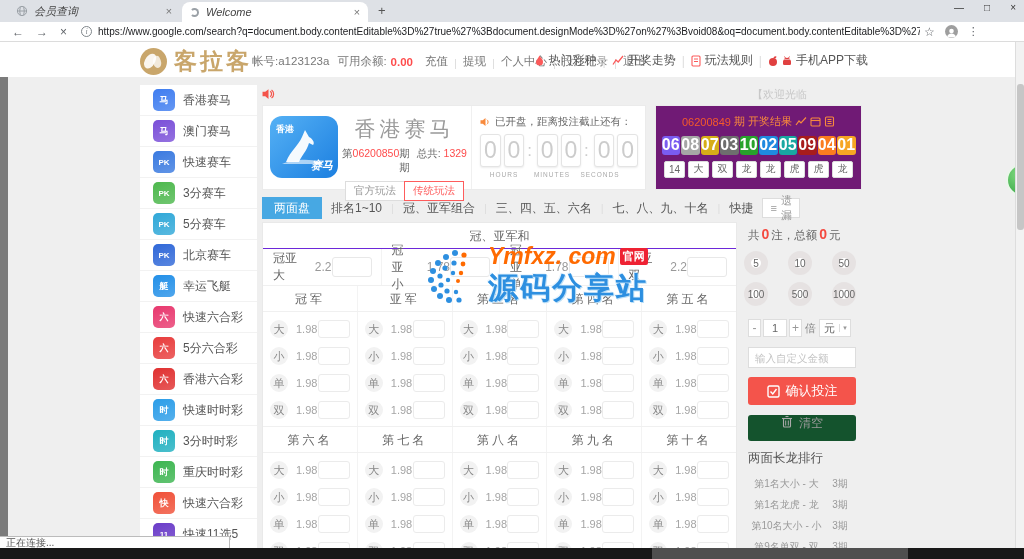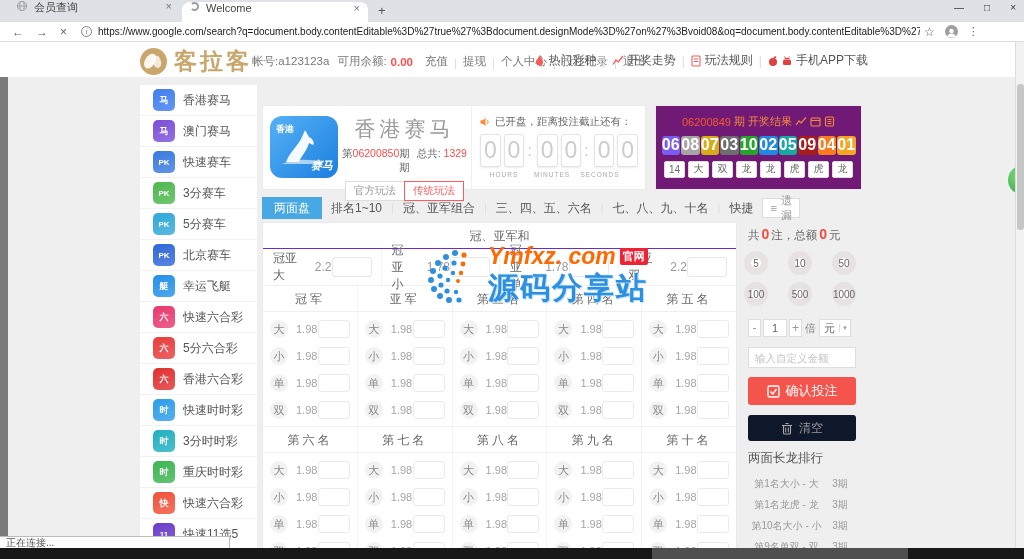--- a/index.html
+++ b/index.html
@@ -1,21 +1,21 @@
 <!DOCTYPE html>
 <html><head>
 <meta charset="utf-8">
 <style>
   * { margin:0; padding:0; box-sizing:border-box; }
   body { font-family:"Liberation Sans","DejaVu Sans",sans-serif; }
   .screen { position:relative; width:1024px; height:559px; overflow:hidden; background:#efefef; }
 
   
   .tabstrip { position:absolute; top:0; left:0; width:1024px; height:22px; background:#dee1e6; }
-  .tab { position:absolute; top:0; height:22px; display:flex; align-items:flex-start; font-size:11px; color:#444; padding:0 8px; }
+  .tab { position:absolute; top:0; height:22px; display:flex; align-items:center; font-size:11px; color:#444; padding:0 8px;font-style:italic; }
   .tab.t1 { left:8px; width:172px; }
   .tab.t2 { left:182px; width:186px; top:2px; height:20px; background:#fff; border-radius:8px 8px 0 0; }
   .tab .fav { width:12px; height:12px; margin-right:6px; flex:0 0 auto; }
   .tab .ttl { flex:1; overflow:hidden; white-space:nowrap; }
   .tab .cls { color:#777; font-size:11px; margin-left:6px; }
   .spinner { width:9px; height:9px; border:2px solid #9aa0a6; border-left-color:transparent; border-radius:50%; margin-right:7px; }
   .newtab { position:absolute; left:378px; top:3px; font-size:13px; color:#555; }
   .winctl { position:absolute; right:8px; top:2px; display:flex; gap:20px; font-size:10px; color:#333; }
   .addressbar { position:absolute; top:22px; left:0; width:1024px; height:20px; background:#fff; border-bottom:1px solid #dcdcdc; display:flex; align-items:center; }
   .navic { color:#5f6368; font-size:12px; margin-left:12px; }
@@ -113,21 +113,21 @@
   .stepper { margin-left:4px; margin-top:13px; display:flex; align-items:center; }
   .stp { width:13px; height:18px; border:1px solid #ddd; background:#fff; color:#999; font-size:12px; line-height:16px; text-align:center; }
   .stv { width:24px; height:18px; border:1px solid #ddd; font-size:11px; color:#666; line-height:16px; text-align:center; margin:0 2px; background:#fff; }
   .bei { font-size:11px; color:#888; margin:0 3px; }
   .unit-sel { width:32px; height:18px; border:1px solid #ddd; background:#fff; display:flex; align-items:center; font-size:11px; color:#666; }
   .unit-sel .u { flex:1; text-align:center; }
   .unit-sel .c { width:11px; border-left:1px solid #ddd; color:#999; font-size:7px; text-align:center; }
   .amt-in { margin-left:4px; margin-top:10px; width:108px; height:21px; border:1px solid #ddd; font-size:10.5px; padding-left:6px; color:#666; background:#fff; }
   .amt-in::placeholder { color:#c4c4c4; }
   .confirm { margin-left:4px; margin-top:9px; width:108px; height:28px; background:#f4544b; border:none; border-radius:3px; color:#fff; font-size:13px; display:flex; align-items:center; justify-content:center; gap:6px; }
-  .clearbtn { margin-left:4px; margin-top:10px; width:108px; height:26px; background:#0f172a; border:none; border-radius:3px; color:#999; font-size:12px; display:flex; align-items:center; justify-content:center; gap:6px; }
+  .clearbtn { margin-left:4px; margin-top:10px; width:108px; height:26px; background:#14532d; border:none; border-radius:3px; color:#999; font-size:12px; display:flex; align-items:flex-start; justify-content:center; gap:6px; }
   .dragon-title { margin-left:4px; margin-top:9px; font-size:12.5px; color:#555; }
   .dragon { margin-left:4px; margin-top:6px; width:108px; border:1px solid #efefef; border-bottom:none; }
   .drow { display:flex; height:21px; border-bottom:1px solid #efefef; }
   .drow .c1 { flex:1; border-right:1px solid #efefef; font-size:10px; color:#999; display:flex; align-items:center; justify-content:center; white-space:nowrap; }
   .drow .c2 { width:30px; font-size:10px; color:#999; display:flex; align-items:center; justify-content:center; }
 
   
   .watermark { position:absolute; left:426px; top:243px; display:flex; align-items:center; pointer-events:none; }
   .wm-text { margin-left:4px; }
   .wm-l1 { font-size:23px; font-weight:bold; font-style:italic; color:#ff6a00; display:flex; align-items:center; gap:4px; }
@@ -313,20 +313,28 @@
       <div class="side-item">
         <span class="side-ic" style="background: linear-gradient(160deg, rgb(240, 80, 56), rgba(240, 80, 56, 0.8));">快</span>
         <span class="side-lb">快速六合彩</span>
       </div>
       <div class="side-item">
         <span class="side-ic" style="background: linear-gradient(160deg, rgb(106, 60, 200), rgba(106, 60, 200, 0.8)); font-size: 8px;">11</span>
         <span class="side-lb">快速11选5</span>
       </div>
     </div>
 
+  <div class="notice">
+    <svg width="13" height="12" viewBox="0 0 12 11">
+        <path d="M0.5 3.5 L3 3.5 L6 1 L6 10 L3 7.5 L0.5 7.5 Z" fill="#f4544b"></path>
+        <path d="M7.5 3 A3 3 0 0 1 7.5 8" stroke="#f4544b" fill="none" stroke-width="1.1"></path>
+        <path d="M8.8 1.8 A4.5 4.5 0 0 1 8.8 9.2" stroke="#f4544b" fill="none" stroke-width="1.1"></path>
+      </svg>
+    <span class="mq">【欢迎光临</span>
+  </div>
 
   <div class="banner">
     <div class="hcard">
       <span class="hk">香港</span>
       <svg width="46" height="44" viewBox="0 0 46 44">
           <path fill="#fff" opacity="0.95" d="M8 40 C13 28 20 24 24 15 L27 8 L31 15 C35 17 37 21 35 23 L31 21 C29 29 23 34 21 40 Z"></path>
           <path fill="#fff" opacity="0.6" d="M4 42 C14 38 30 36 42 40 L42 42 Z"></path>
         </svg>
       <span class="sm">赛马</span>
     </div>

